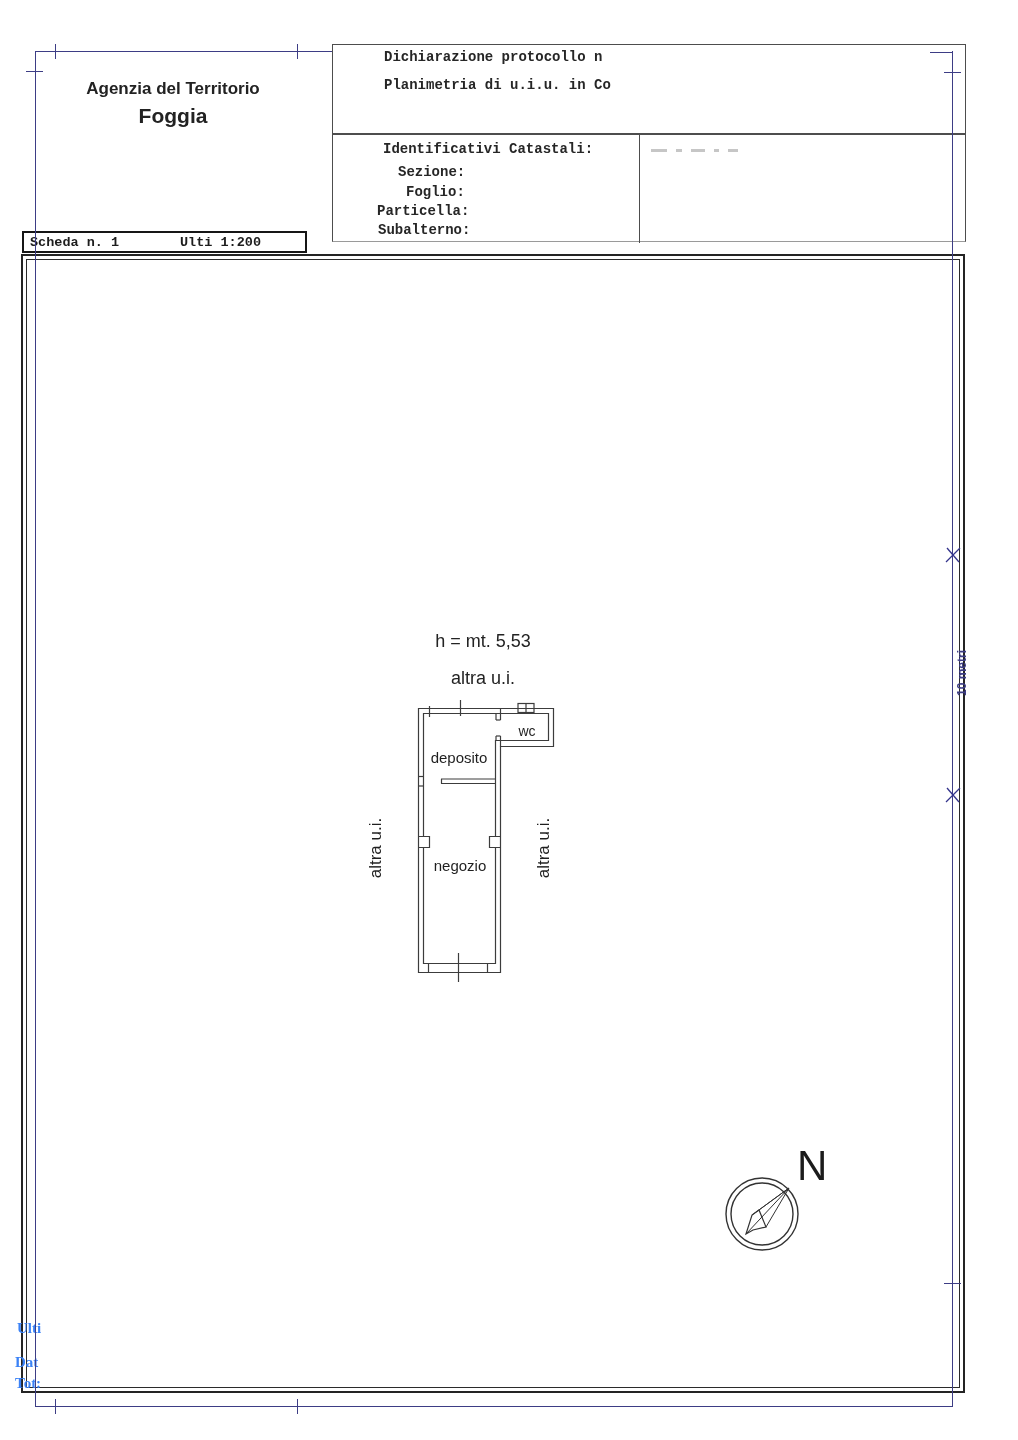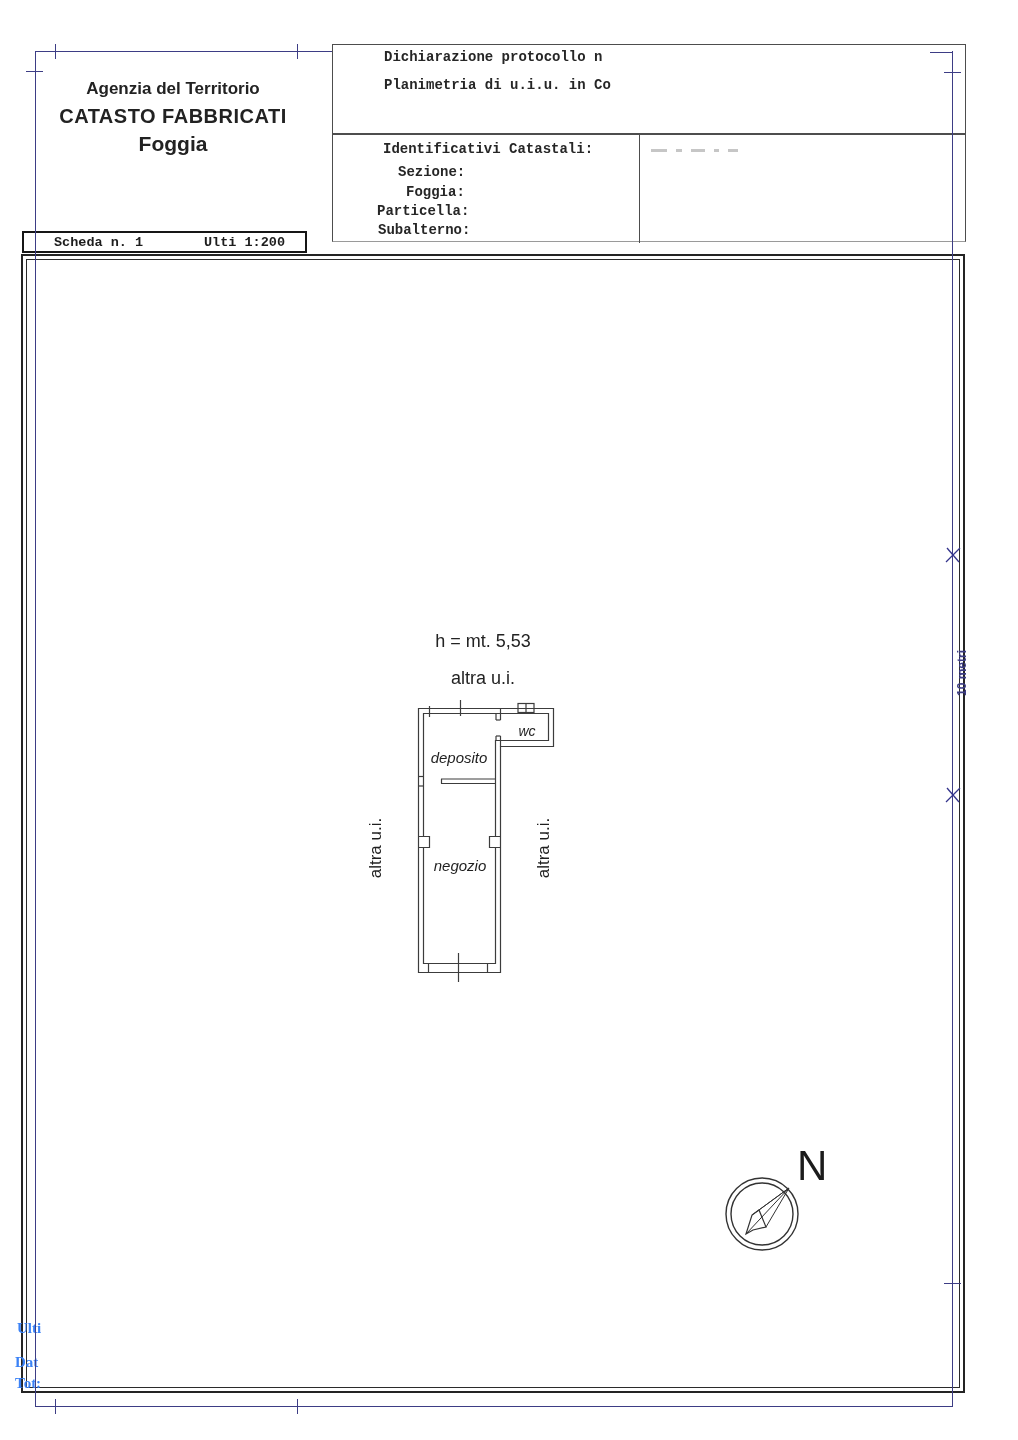--- a/index.html
+++ b/index.html
@@ -4,21 +4,21 @@
 <style>
   html,body{margin:0;padding:0;background:#e8e8e8;}
   #page{
     position:relative;width:1018px;height:1440px;background:#ffffff;
     font-family:"Liberation Sans",sans-serif;color:#2f2f2f;overflow:hidden;
   }
   .abs{position:absolute;}
   
   .mono{font-family:"Liberation Mono",monospace;font-weight:600;font-size:14px;
         color:#262626;letter-spacing:0;white-space:pre;padding-left:39px;}
-  .mono-sm{font-family:"Liberation Mono",monospace;font-weight:600;font-size:13.5px;color:#1d1d1d;white-space:pre;margin-left:24px;}
+  .mono-sm{font-family:"Liberation Mono",monospace;font-weight:600;font-size:13.5px;color:#1d1d1d;white-space:pre;}
   
   .agency{width:266px;text-align:center;color:#222;font-weight:700;}
   .agency .l1,.agency .l3{font-size:17px;line-height:26px;text-align:center;}
   .agency .l2{font-size:20px;line-height:28px;letter-spacing:.5px;}
   .agency .l4{font-size:21px;line-height:27px;}
   
   #decl-box{left:332px;top:44px;width:634px;height:198px;
     border:1px solid #4d4d4d;border-bottom:1px solid #9a9a9a;box-sizing:border-box;background:transparent;}
   #decl-box .hdiv{position:absolute;left:0;top:88px;width:100%;height:2px;background:#4d4d4d;}
   #decl-box .vdiv{position:absolute;left:306px;top:90px;width:1px;height:108px;background:#4d4d4d;}
@@ -26,47 +26,46 @@
   
   #sheet-box{left:22px;top:231px;width:285px;height:22px;border:2px solid #161616;box-sizing:border-box;background:transparent;}
   
   .frame-outer{left:21px;top:254px;width:944px;height:1139px;border:2px solid #242424;box-sizing:border-box;}
   .frame-inner{left:26px;top:259px;width:934px;height:1129px;border:1px solid #2b2b2b;box-sizing:border-box;}
   
   .caption{left:333px;width:300px;text-align:center;color:#232323;}
   #floor-title{top:574px;font-size:33px;letter-spacing:1px;}
   #height-note{top:631px;font-size:18px;}
   #unit-note{top:668px;font-size:18px;}
-  .room-label{color:#1f1f1f;text-align:center;font-style:italic;}
+  .room-label{color:#1f1f1f;text-align:center;}
   .rot{transform:rotate(-90deg);}
   .side-label{width:80px;text-align:center;font-size:17px;color:#1f1f1f;}
   #scale-text{left:922px;top:666px;width:80px;text-align:center;font-size:12px;color:#3d3d85;font-weight:600;}
   #north-label{left:797px;top:1146px;font-size:42px;font-weight:400;color:#1c1c1c;line-height:40px;}
   .footer-frag{font-family:"Liberation Serif",serif;font-weight:600;font-size:15px;color:#3b82f6;}
   svg.overlay{position:absolute;left:0;top:0;pointer-events:none;}
 </style>
 </head>
 <body>
 
 <div id="page">
 
   <div class="abs agency" style="left:40px;top:76px;">
     <div class="l1">Agenzia del Territorio</div>
-    <div class="l2">CATASTO FABBRICATI</div>
     <div class="l4">Foggia</div>
   </div>
 
   <div class="abs" id="decl-box">
     <div class="hdiv"></div>
     <div class="vdiv"></div>
     <div class="abs mono" style="left:12px;top:4px;">Dichiarazione protocollo n</div>
     <div class="abs mono" style="left:12px;top:32px;">Planimetria di u.i.u. in Co</div>
     <div class="abs mono" style="left:11px;top:96px;">Identificativi Catastali:</div>
     <div class="abs mono" style="left:26px;top:119px;">Sezione:</div>
-    <div class="abs mono" style="left:34px;top:139px;">Foggia:</div>
+    <div class="abs mono" style="left:34px;top:139px;">Foglio:</div>
     <div class="abs mono" style="left:5px;top:158px;">Particella:</div>
     <div class="abs mono" style="left:6px;top:177px;text-align:right;">Subalterno:</div>
     <div class="abs smudge" style="left:318px;top:96px;">
       <i style="width:16px"></i><i style="width:6px"></i><i style="width:14px"></i><i style="width:5px"></i><i style="width:10px"></i>
     </div>
   </div>
 
   <div class="abs" id="sheet-box">
     <div class="abs mono-sm" style="left:6px;top:2px;">Scheda n. 1</div>
     <div class="abs mono-sm" style="left:156px;top:2px;">Ulti 1:200</div>

